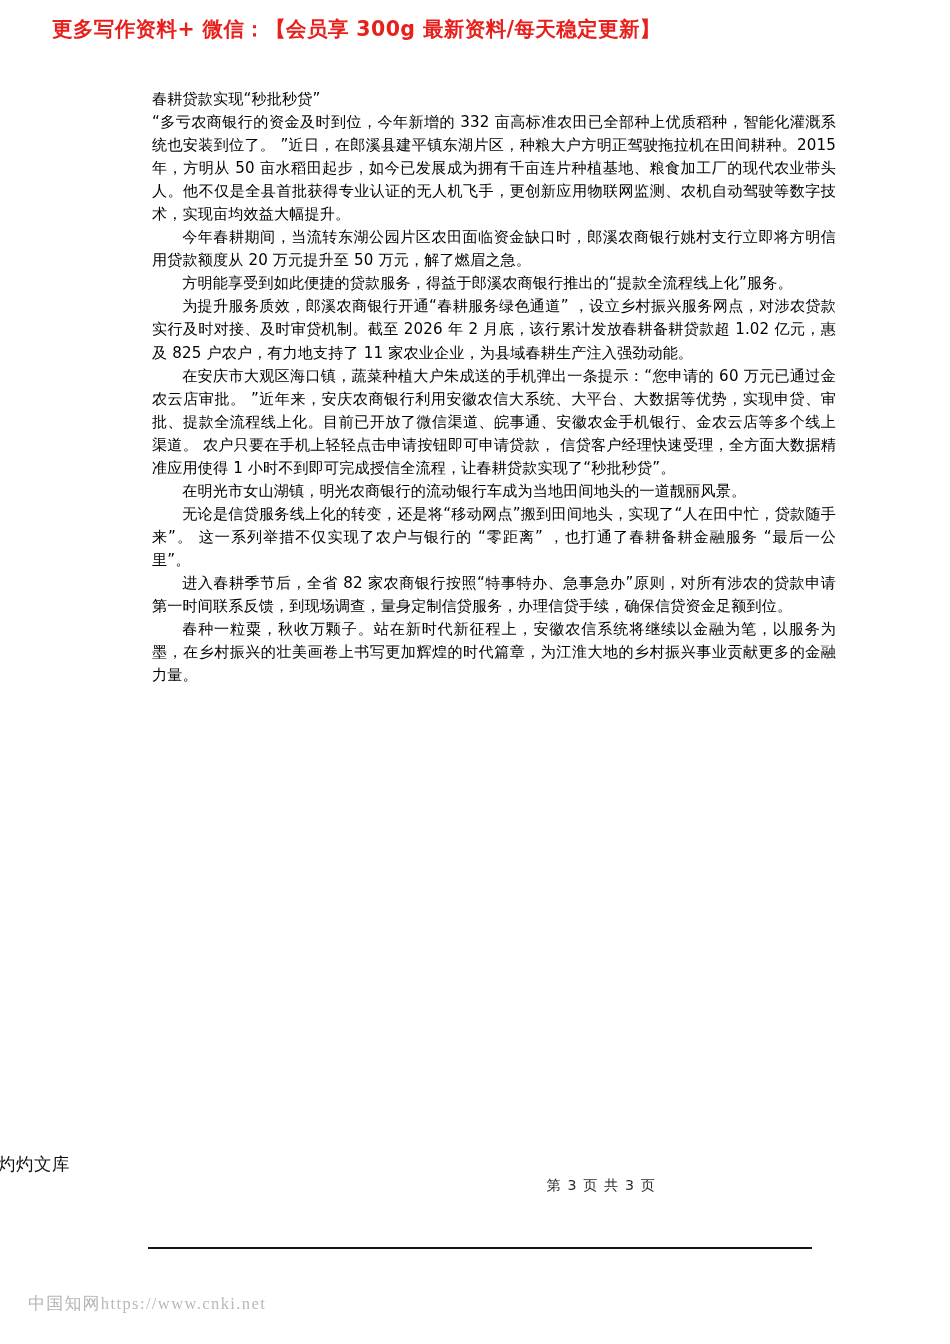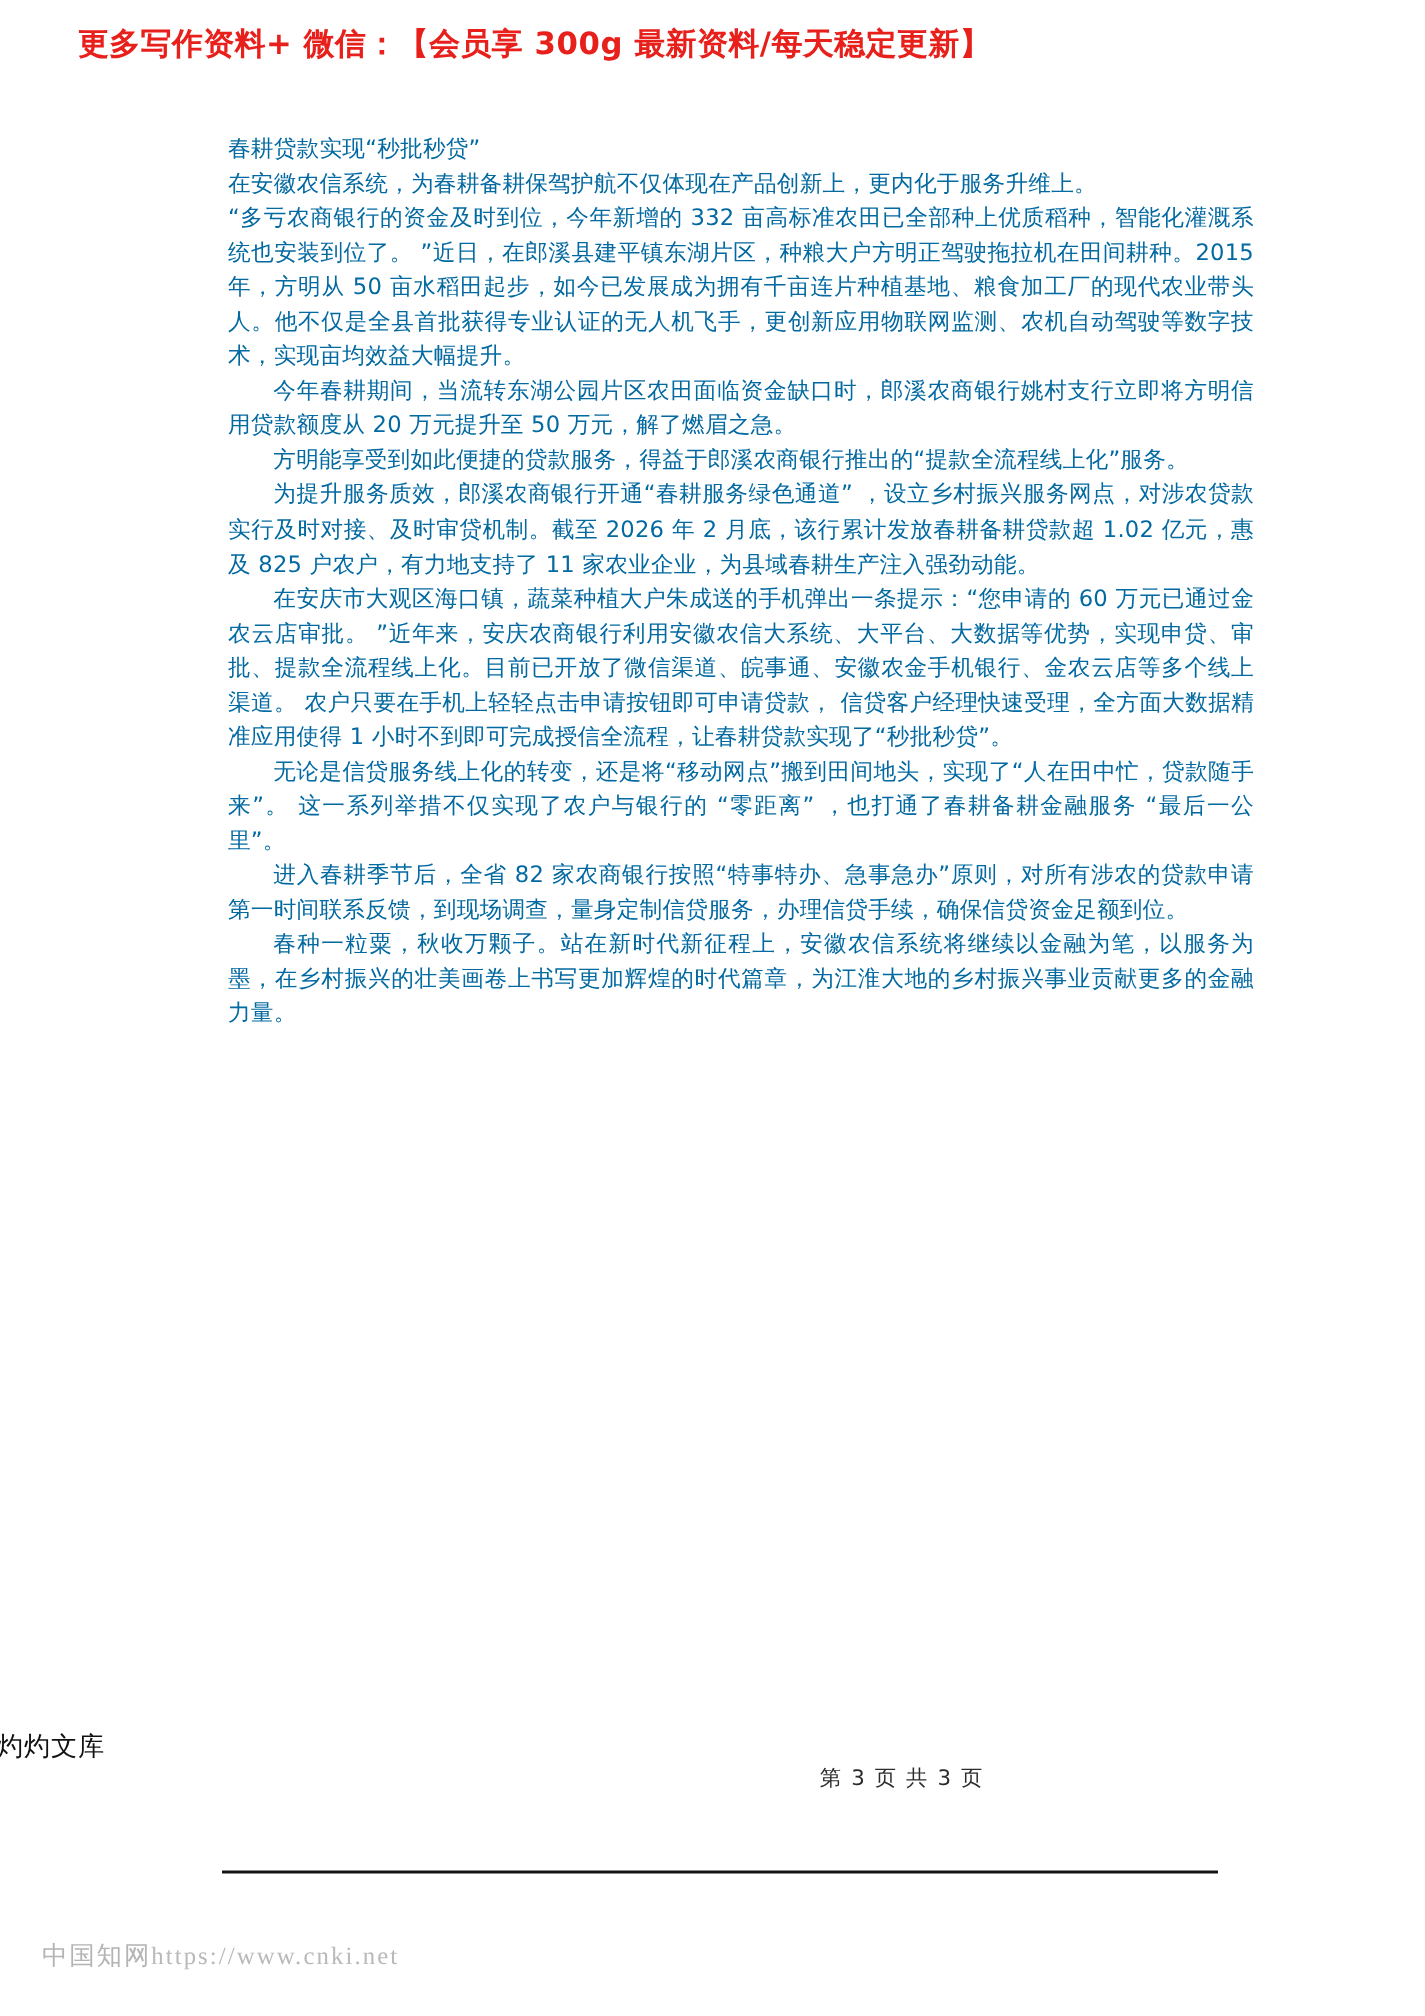--- a/index.html
+++ b/index.html
@@ -46,21 +46,21 @@
   .article {
     position: absolute;
     left: 152px;
     top: 88px;
     width: 684px;
   }
   .article p {
     margin: 0;
     font-size: 15.1px;
     line-height: 23.05px;
-    color: #0369a1;
+    color: #000000;
     text-align: justify;
     text-justify: inter-ideograph;
     letter-spacing: 0.15px;
     font-family: "DejaVu Sans", "Liberation Sans", sans-serif;
   }
   .article p.indent {
     text-indent: 2em;
   }
   .article p.noindent {
     text-indent: 0;
@@ -127,26 +127,26 @@
 <body>
 
 <div class="page">
 
   <div class="promo-banner">
     <span class="promo-text">更多写作资料+ 微信：【会员享 300g 最新资料/每天稳定更新】</span>
   </div>
 
   <div class="article">
     <p class="noindent">春耕贷款实现“秒批秒贷”</p>
-    <p class="noindent">在安徽农信系统，为春耕备耕保驾护航不仅体现在产品创新上，更内化于服务升维上。</p>
     <p class="noindent">“多亏农商银行的资金及时到位，今年新增的 332 亩高标准农田已全部种上优质稻种，智能化灌溉系统也安装到位了。 ”近日，在郎溪县建平镇东湖片区，种粮大户方明正驾驶拖拉机在田间耕种。2015 年，方明从 50 亩水稻田起步，如今已发展成为拥有千亩连片种植基地、粮食加工厂的现代农业带头人。他不仅是全县首批获得专业认证的无人机飞手，更创新应用物联网监测、农机自动驾驶等数字技术，实现亩均效益大幅提升。</p>
     <p class="indent">今年春耕期间，当流转东湖公园片区农田面临资金缺口时，郎溪农商银行姚村支行立即将方明信用贷款额度从 20 万元提升至 50 万元，解了燃眉之急。</p>
     <p class="indent">方明能享受到如此便捷的贷款服务，得益于郎溪农商银行推出的“提款全流程线上化”服务。</p>
     <p class="indent">为提升服务质效，郎溪农商银行开通“春耕服务绿色通道” ，设立乡村振兴服务网点，对涉农贷款实行及时对接、及时审贷机制。截至 2026 年 2 月底，该行累计发放春耕备耕贷款超 1.02 亿元，惠及 825 户农户，有力地支持了 11 家农业企业，为县域春耕生产注入强劲动能。</p>
     <p class="indent">在安庆市大观区海口镇，蔬菜种植大户朱成送的手机弹出一条提示：“您申请的 60 万元已通过金农云店审批。 ”近年来，安庆农商银行利用安徽农信大系统、大平台、大数据等优势，实现申贷、审批、提款全流程线上化。目前已开放了微信渠道、皖事通、安徽农金手机银行、金农云店等多个线上渠道。 农户只要在手机上轻轻点击申请按钮即可申请贷款， 信贷客户经理快速受理，全方面大数据精准应用使得 1 小时不到即可完成授信全流程，让春耕贷款实现了“秒批秒贷”。</p>
+    <p class="indent">在明光市女山湖镇，明光农商银行的流动银行车成为当地田间地头的一道靓丽风景。</p>
     <p class="indent">无论是信贷服务线上化的转变，还是将“移动网点”搬到田间地头，实现了“人在田中忙，贷款随手来”。 这一系列举措不仅实现了农户与银行的 “零距离” ，也打通了春耕备耕金融服务 “最后一公里”。</p>
     <p class="indent">进入春耕季节后，全省 82 家农商银行按照“特事特办、急事急办”原则，对所有涉农的贷款申请第一时间联系反馈，到现场调查，量身定制信贷服务，办理信贷手续，确保信贷资金足额到位。</p>
     <p class="indent">春种一粒粟，秋收万颗子。站在新时代新征程上，安徽农信系统将继续以金融为笔，以服务为墨，在乡村振兴的壮美画卷上书写更加辉煌的时代篇章，为江淮大地的乡村振兴事业贡献更多的金融力量。</p>
   </div>
 
   <div class="page-counter">第 3 页 共 3 页</div>
 
   <div class="library-mark">灼灼文库</div>
 
   <div class="footer-rule"></div>

